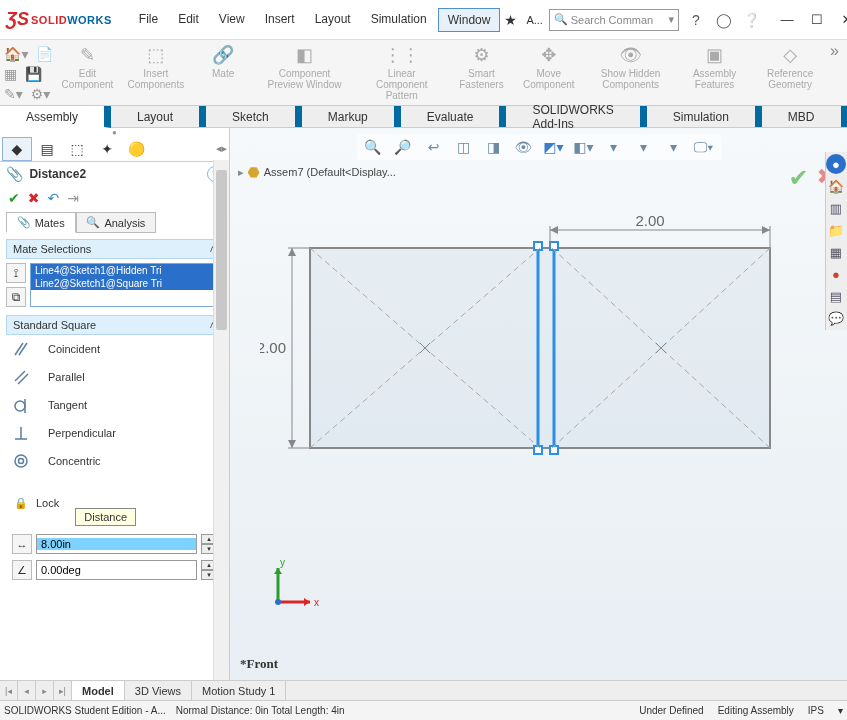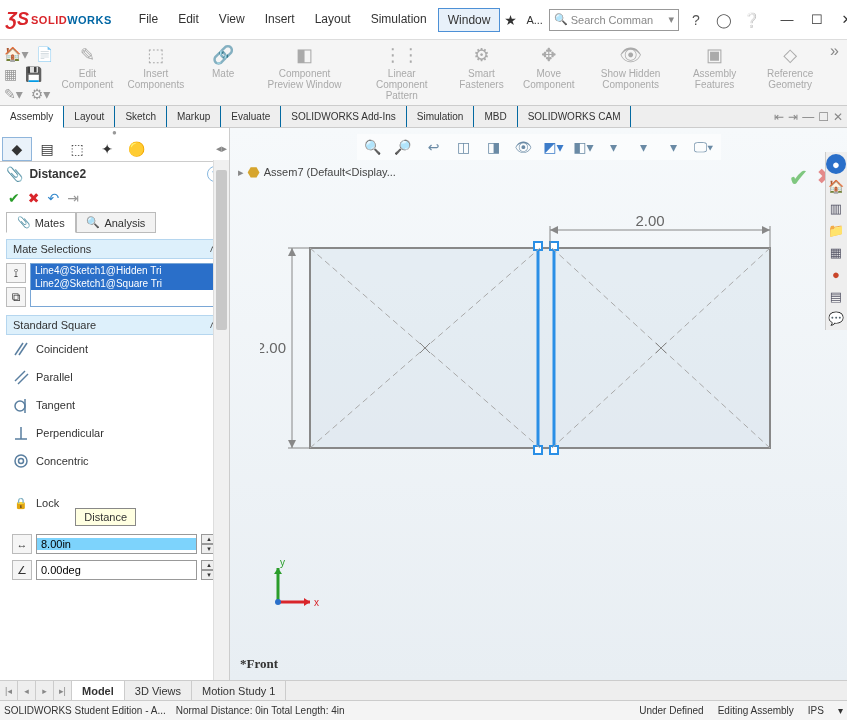--- a/index.html
+++ b/index.html
@@ -26,21 +26,21 @@
 .ribbon { height: 66px; background: #f5f5f5; border-bottom: 1px solid #ccc; display: flex; align-items: flex-start; padding: 2px 4px; gap: 2px; }
 .ribbon-mini { width: 78px; display: flex; flex-direction: column; gap: 4px; padding-top: 4px; }
 .ribbon-mini-row { display: flex; gap: 8px; align-items: center; }
 .ribbon-mini-row span { color: #999; font-size: 14px; }
 .ribbon-group { display: flex; flex-direction: column; align-items: center; justify-content: center; padding: 2px 8px; color: #aaa; font-size: 10px; text-align: center; min-width: 60px; }
 .ribbon-group .ico { font-size: 18px; margin-bottom: 2px; }
 .ribbon-more { margin-left: auto; display: flex; align-items: center; color: #888; font-size: 16px; padding-right: 4px; }
 
 
 .tabs { height: 22px; background: #eee; display: flex; border-bottom: 1px solid #ccc; align-items: stretch; }
-.tab { padding: 3px 10px; font-size: 10px; border-right: 1px solid #0369a1; background: #eee; cursor: pointer; display: flex; align-items: center; }
+.tab { padding: 3px 26px; font-size: 12px; border-right: 7px solid #0369a1; background: #eee; cursor: pointer; display: flex; align-items: center; }
 .tab.active { background: #fff; border-bottom: 1px solid #fff; margin-bottom: -1px; font-weight: 500; }
 .tab-controls { margin-left: auto; display: flex; gap: 4px; align-items: center; padding-right: 4px; }
 .tab-controls span { color: #888; font-size: 12px; }
 
 
 .main { display: flex; height: 552px; }
 
 
 .leftpanel { width: 230px; border-right: 1px solid #ccc; background: #fff; display: flex; flex-direction: column; position: relative; }
 .lp-mini-handle { height: 8px; display:flex; justify-content:center; align-items:center; color:#999; font-size:8px; }
@@ -68,21 +68,21 @@
 .lp-section { padding: 4px 6px; }
 .lp-sec-head { display:flex; align-items:center; background:#ddf0fb; padding:3px 6px; font-size:11px; border:1px solid #b5d6ef;}
 .lp-sec-head .chev { margin-left:auto; color:#555; }
 .lp-selections { margin-top:4px; display:flex; gap:4px; }
 .lp-sel-icons { display:flex; flex-direction:column; gap:4px; }
 .lp-sel-icons span { width:20px; height:20px; border:1px solid #bbb; background:#f5f5f5; display:inline-flex; align-items:center; justify-content:center; font-size:12px;}
 .lp-sel-list { flex:1; border:1px solid #7aa7d6; background:#fff; min-height:40px; }
 .lp-sel-item { background:#2a6fc9; color:#fff; padding:1px 4px; font-size:10px; white-space:nowrap; overflow:hidden; }
 
 .lp-mates-list { padding: 0 2px; }
-.lp-mate { display:flex; align-items:center; gap:6px; padding:5px 4px; cursor:pointer; font-size:11px; }
+.lp-mate { display:flex; align-items:center; gap:18px; padding:5px 4px; cursor:pointer; font-size:11px; }
 .lp-mate .mi { width:18px; height:18px; display:inline-flex; align-items:center; justify-content:center; color:#5a7fa0; }
 .lp-mate .mi svg { width:16px; height:16px; }
 .lp-lock-row { display:flex; align-items:center; gap:6px; padding:5px 4px; }
 .lp-tooltip { position:absolute; background:#ffffe1; border:1px solid #888; padding:2px 8px; font-size:11px;margin-top:28px; }
 
 .lp-input-row { display:flex; align-items:center; gap:4px; padding:3px 4px; }
 .lp-input-row .ii { width:20px; height:20px; border:1px solid #bbb; display:inline-flex; align-items:center; justify-content:center; background:#f5f5f5;}
 .lp-num { flex:1; border:1px solid #999; height:20px; display:flex; align-items:center; }
 .lp-num input { border:none; width:100%; padding:0 4px; font-size:11px; background:transparent; }
 .lp-num.highlight input { background:#7dd3fc; }

